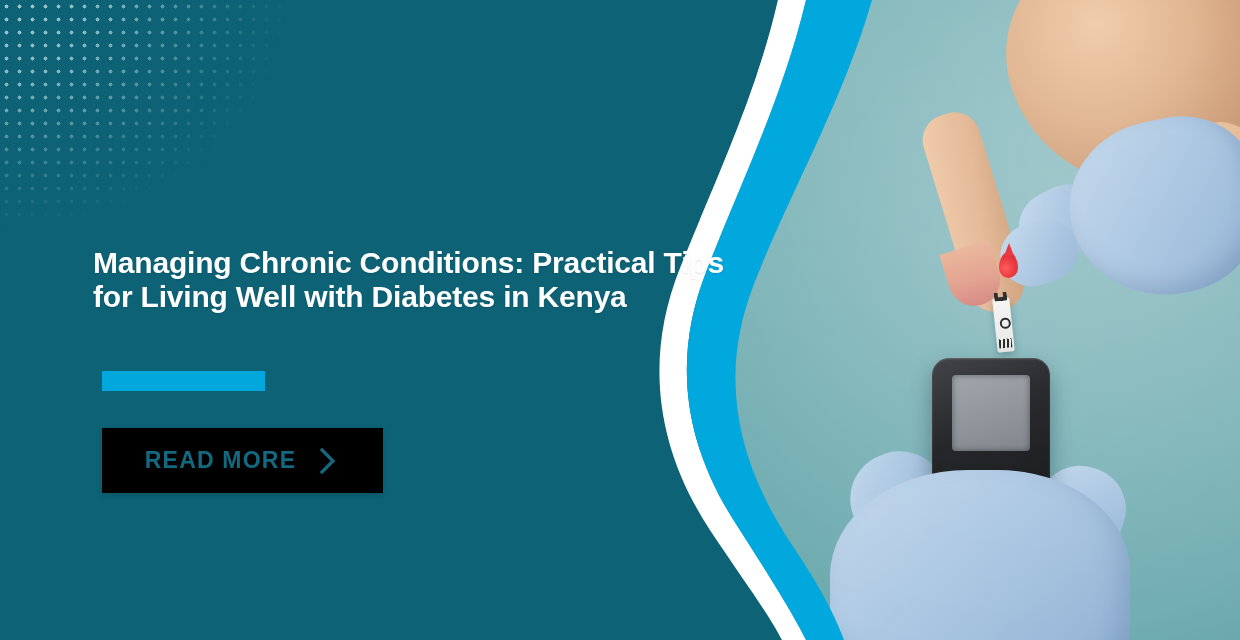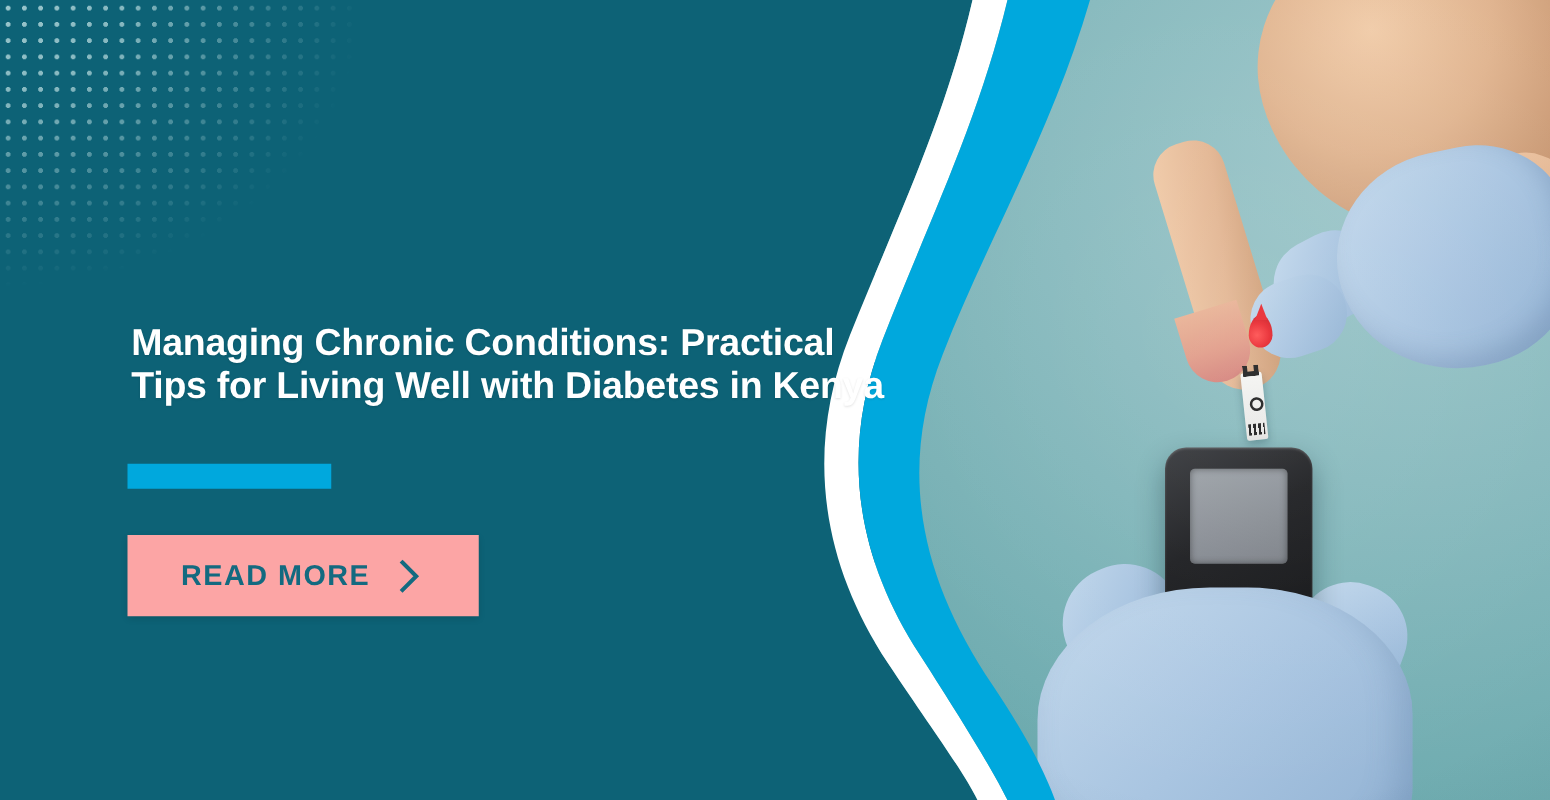--- a/index.html
+++ b/index.html
@@ -137,30 +137,30 @@
     background-image:radial-gradient(circle, #bfe0e2 1.9px, transparent 2.1px);
     background-size:13px 13px;
     -webkit-mask-image:radial-gradient(125% 125% at 0% 0%, rgba(0,0,0,.95) 0%, rgba(0,0,0,.8) 28%, rgba(0,0,0,.35) 55%, rgba(0,0,0,0) 80%);
             mask-image:radial-gradient(125% 125% at 0% 0%, rgba(0,0,0,.95) 0%, rgba(0,0,0,.8) 28%, rgba(0,0,0,.35) 55%, rgba(0,0,0,0) 80%);
     opacity:.85;
   }
 
   
   .content{position:absolute;left:93px;top:246px;width:640px;}
   .title{
-    margin:12px;color:#ffffff;font-weight:700;font-size:30px;line-height:34px;
+    margin:0;color:#ffffff;font-weight:700;font-size:30px;line-height:34px;
     letter-spacing:-.2px;font-stretch:condensed;
     text-shadow:0 1px 2px rgba(0,0,0,.12);
   }
   .accent-bar{
     position:absolute;left:102px;top:371px;width:163px;height:20px;background:#00a8dd;
   }
   .cta{
     position:absolute;left:102px;top:428px;width:281px;height:65px;
-    background:#fca5a5;border:0;cursor:pointer;
+    background:#000000;border:0;cursor:pointer;
     display:flex;align-items:center;justify-content:center;gap:20px;
     box-shadow:0 2px 6px rgba(0,0,0,.14);
   }
   .cta-label{
     color:#136a80;font-weight:700;font-size:23px;letter-spacing:1.2px;
     font-stretch:condensed;
   }
   .cta-arrow{display:flex;align-items:center;}
 </style>
 </head>

